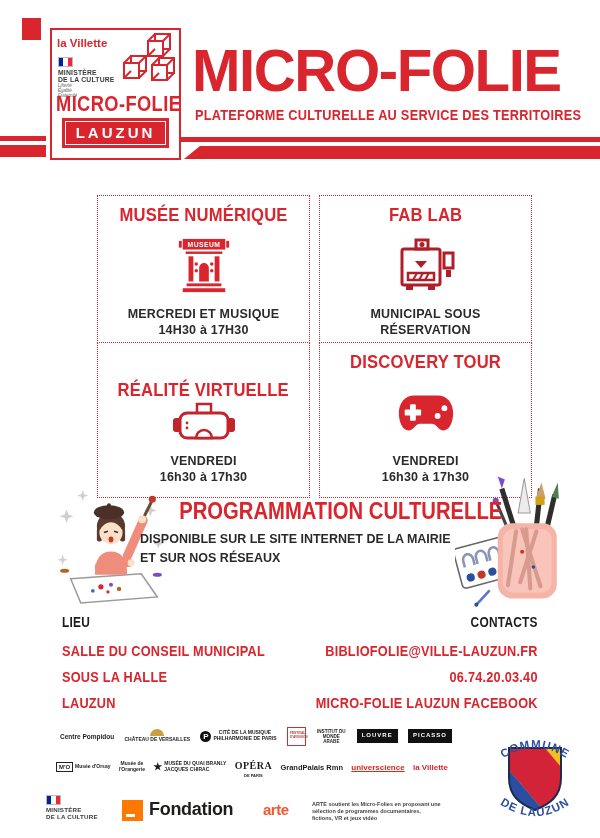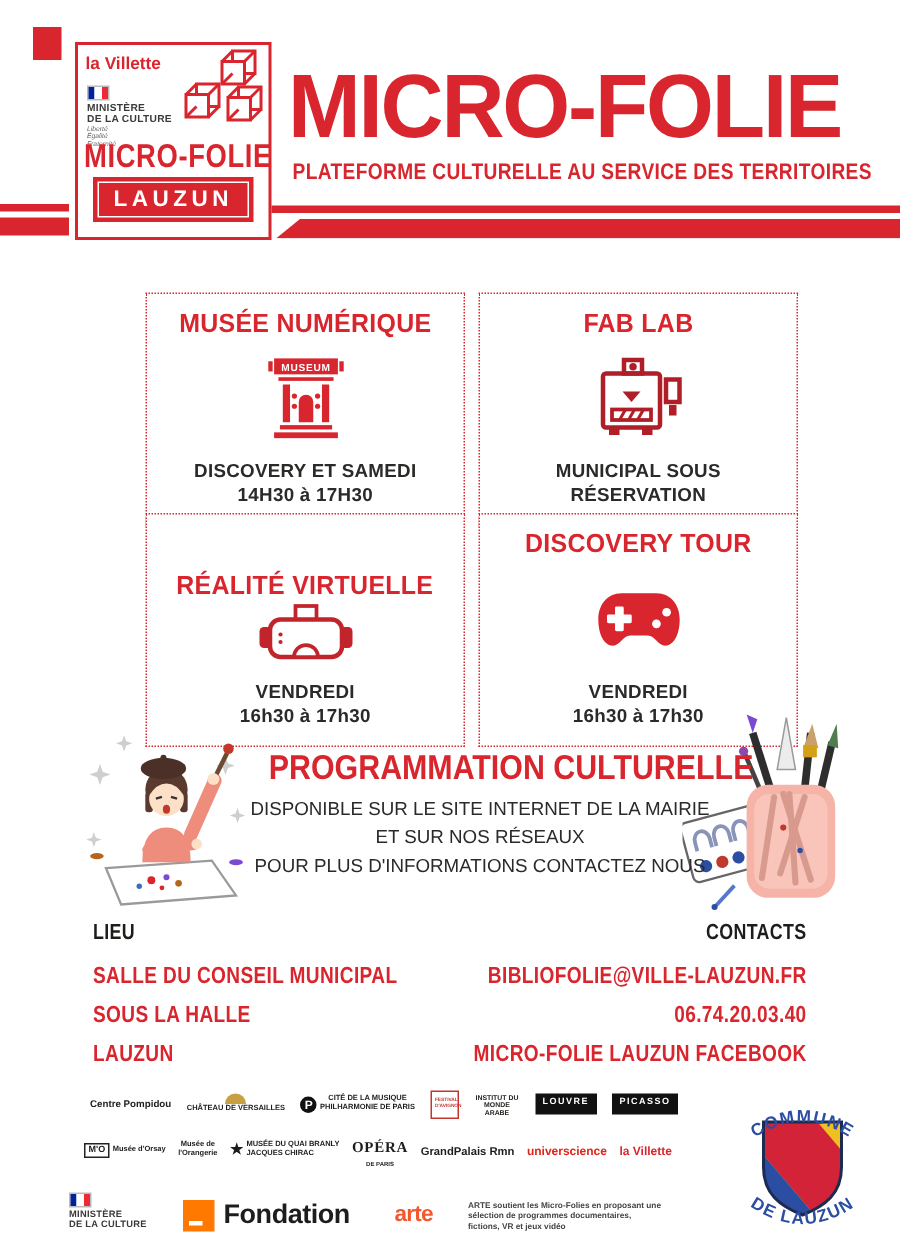--- a/index.html
+++ b/index.html
@@ -45,22 +45,22 @@
        padding:9px 0 12px;box-sizing:content-box;text-align:center;}
   .b1{left:97px;top:195px;} .b2{left:319px;top:195px;}
   .b3{left:97px;top:342px;justify-content:flex-end;} .b4{left:319px;top:342px;}
   .box-title{font-size:17.5px;font-weight:bold;color:var(--red);letter-spacing:.2px;
              transform:scaleX(.95);white-space:nowrap;}
   .box-sched{font-size:12.5px;line-height:16px;font-weight:bold;color:var(--dark);letter-spacing:.2px;}
 
   
   .prog-title{left:160px;top:498px;width:320px;text-align:center;font-size:23px;font-weight:bold;
               color:var(--red);transform:scaleX(.88);transform-origin:center;white-space:nowrap;}
-  .prog-lines{left:140px;top:530px;width:360px;text-align:center;font-size:12.5px;line-height:19px;
-              font-weight:normal;color:var(--dark);}
+  .prog-lines{left:140px;top:530px;width:360px;text-align:left;font-size:12.5px;line-height:19px;
+              font-weight:bold;color:var(--dark);}
   .illus-kid{left:52px;top:478px;}
   .illus-cup{left:455px;top:470px;}
 
   
   .lieu{left:62px;top:614px;transform:scaleX(.82);transform-origin:left top;}
   .contacts{right:62px;top:614px;text-align:right;transform:scaleX(.82);transform-origin:right top;}
   .lc-head{font-size:14.5px;font-weight:bold;color:#1d1d1b;letter-spacing:.3px;margin-bottom:8px;}
   .lc-line{font-size:15.5px;line-height:26px;font-weight:bold;color:var(--red);letter-spacing:.3px;white-space:nowrap;}
 
   
@@ -80,21 +80,21 @@
   .pl-darkbox{background:#111;color:#fff;padding:4px 5px;}
   .pl-darkbox .lbl{font-size:6px;letter-spacing:1px;color:#fff;}
   .pl-orsay{display:flex;align-items:center;gap:2px;}
   .pl-orsay .omark{border:1px solid #222;font-size:6px;padding:1px 2px;}
   .pl-star{display:flex;align-items:center;gap:2px;text-align:left;}
   .pl-star .star{font-size:10px;line-height:10px;}
   .pl-opera .op{font-family:"Liberation Serif",serif;font-size:10px;line-height:9px;letter-spacing:.5px;margin-top:20px;}
   .pl-opera .lbl{font-size:4px;}
   .pl-gp .lbl-md{font-size:7.5px;}
   .pl-red{color:#e1251b;}
-  .pl-uni .lbl-md{font-size:8px;}
+  .pl-uni .lbl-md{font-size:8px;text-decoration:underline;}
   .pl-lv .lbl-md{font-size:8px;color:var(--red);}
 
   .crest{left:493px;top:728px;}
 
   
   .f-ministry{left:46px;top:795px;}
   .f-ministry .ministry-lines{font-size:6.2px;line-height:6.8px;}
   .f-orange{left:122px;top:800px;width:21px;height:21px;background:var(--orange);}
   .f-orange::after{content:"";position:absolute;left:4px;bottom:4px;width:9px;height:3px;background:#fff;}
   .f-fondation{left:149px;top:799px;font-size:18px;font-weight:bold;color:#1d1d1b;letter-spacing:-.3px;text-align:center;}
@@ -173,21 +173,21 @@
         <rect x="43" y="20" width="5" height="26" fill="#d9252d"></rect>
       <path d="M27,46 v-14 a5,5 0 0 1 10,0 v14 z" fill="#d9252d"></path>
       <circle cx="24" cy="28" r="1.8" fill="#d9252d"></circle>
         <circle cx="24" cy="35" r="1.8" fill="#d9252d"></circle>
       <circle cx="40" cy="28" r="1.8" fill="#d9252d"></circle>
         <circle cx="40" cy="35" r="1.8" fill="#d9252d"></circle>
       <rect x="14" y="48" width="36" height="3" fill="#d9252d"></rect>
         <rect x="10" y="53" width="44" height="4" fill="#d9252d"></rect>
     </svg>
     <div class="box-sched">
-      <div>DISCOVERY ET SAMEDI</div>
+      <div>MERCREDI ET MUSIQUE</div>
       <div>14H30 à 17H30</div>
     </div>
   </div>
 
   <div class="abs box b2">
     <div class="box-title">FAB LAB</div>
     <svg width="64" height="58" viewBox="0 0 64 58">
       <g fill="none" stroke="#b01e28" stroke-width="3">
         <rect x="8" y="12" width="38" height="36" rx="2"></rect>
         <rect x="22" y="3" width="12" height="9"></rect>
@@ -314,21 +314,20 @@
     <circle cx="66" cy="80" r="2" fill="#c0392b"></circle>
       <circle cx="77" cy="95" r="1.8" fill="#2b4ea3"></circle>
     <line x1="34" y1="118" x2="22" y2="131" stroke="#5577cc" stroke-width="2.5"></line>
     <circle cx="21" cy="132" r="2" fill="#2b4ea3"></circle>
   </svg>
 
   <div class="abs prog-title">PROGRAMMATION CULTURELLE</div>
   <div class="abs prog-lines">
     <div>DISPONIBLE SUR LE SITE INTERNET DE LA MAIRIE</div>
     <div>ET SUR NOS RÉSEAUX</div>
-    <div>POUR PLUS D'INFORMATIONS CONTACTEZ NOUS</div>
   </div>
 
   <div class="abs lieu">
     <div class="lc-head">LIEU</div>
     <div class="lc-line">SALLE DU CONSEIL MUNICIPAL</div>
     <div class="lc-line">SOUS LA HALLE</div>
     <div class="lc-line">LAUZUN</div>
   </div>
   <div class="abs contacts">
     <div class="lc-head">CONTACTS</div>

